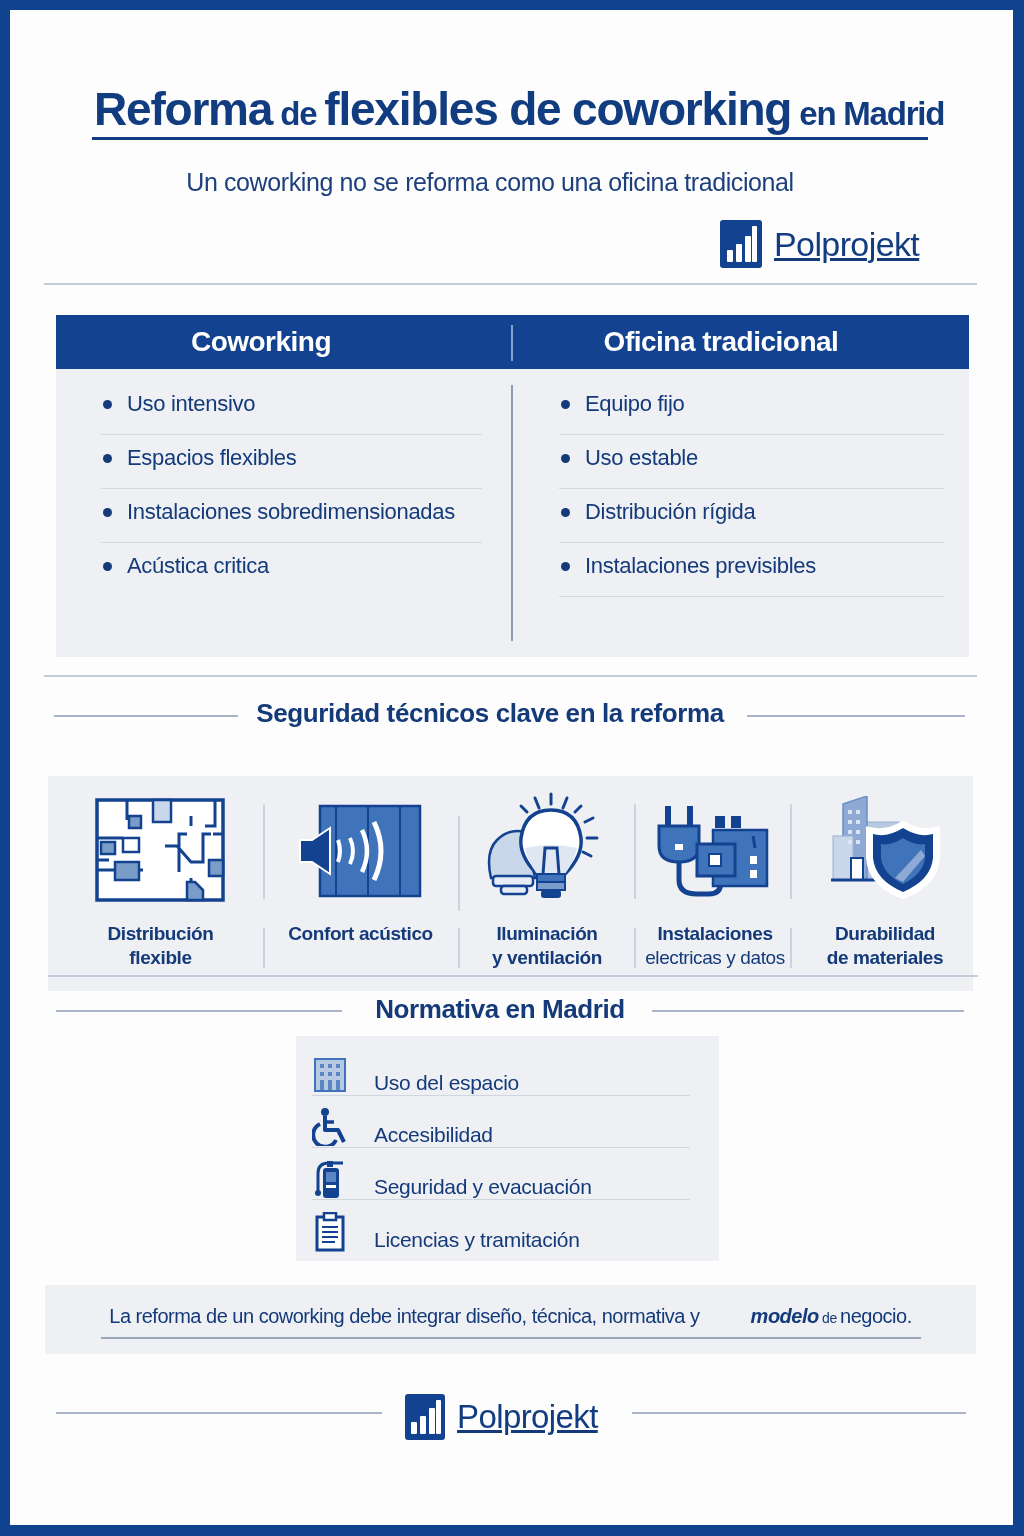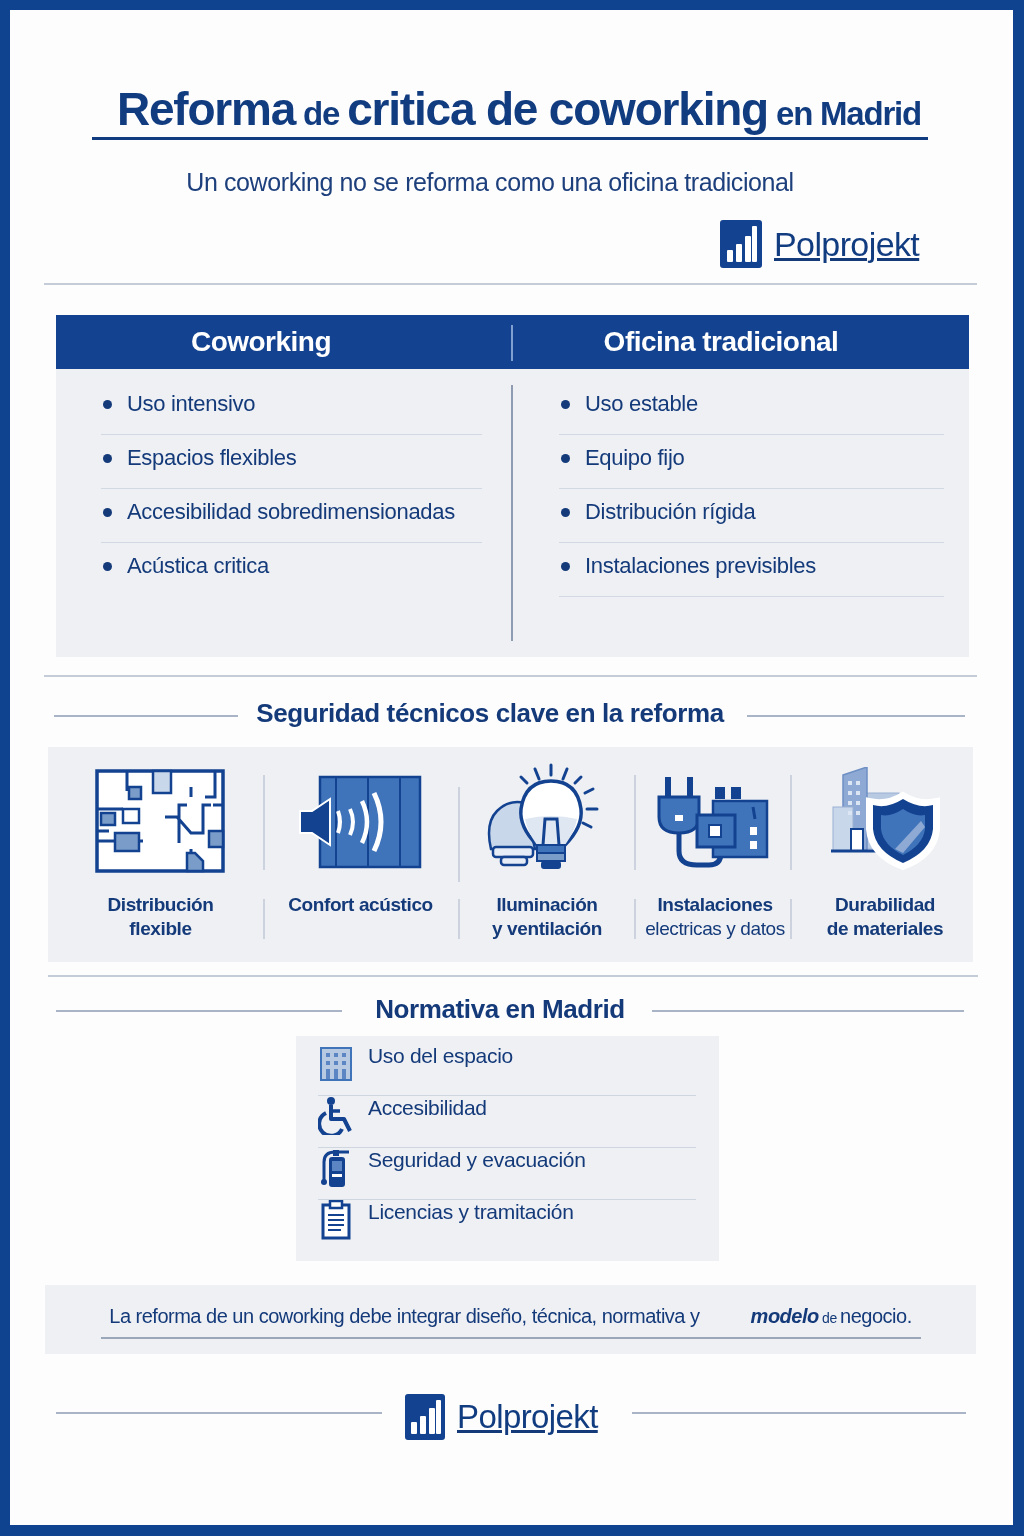--- a/index.html
+++ b/index.html
@@ -66,34 +66,34 @@
     }
 
     
     .sec-title {
       color: #143a7a; font-weight: bold; font-size: 26px; text-align: center; letter-spacing: -0.4px;
       white-space: nowrap;
     }
     .sec-line { height: 2px; background: #a9b4c6; }
 
     
-    .crit { left: 38px; top: 737px; width: 925px; height: 215px; background: #eef0f4; }
+    .crit { left: 38px; top: 766px; width: 925px; height: 215px; background: #eef0f4; }
     .crit-item { position: absolute; top: 0; height: 215px; text-align: center; }
     .crit-icon { position: absolute; top: 20px; left: 50%; transform: translateX(-50%); }
     .crit-label {
       position: absolute; top: 146px; left: 0; width: 100%;
       font-size: 19px; color: #143a7a; font-weight: bold; line-height: 24px; letter-spacing: -0.4px;
     }
     .crit-vline { position: absolute; width: 2px; background: #ccd3de; }
 
     
     .norm { left: 286px; top: 1026px; width: 423px; height: 225px; background: #eef0f4; }
     .norm-row {
-      position: absolute; left: 22px; width: 378px; height: 52px;
-      display: flex; align-items: flex-start; gap: 14px;
+      position: absolute; left: 16px; width: 378px; height: 52px;
+      display: flex; align-items: flex-end; gap: 26px;
     }
     .norm-row.bb { border-bottom: 1.5px solid #d0d6e0; }
     .norm-row .ico { width: 36px; height: 40px; display: flex; align-items: center; justify-content: center; }
     .norm-row .lbl { font-size: 21px; color: #143a7a; letter-spacing: -0.3px; }
 
     
     .summary { left: 35px; top: 1275px; width: 931px; height: 69px; background: #eef0f4; }
     .summary-text {
       position: absolute; left: 0; top: 20px; width: 100%; text-align: center;
       font-size: 20px; color: #143a7a; letter-spacing: -0.5px; white-space: nowrap;
@@ -101,21 +101,21 @@
     .summary-text b { font-style: italic; font-weight: bold; margin-left: 46px; }
     .summary-text small { font-size: 14px; }
     .summary-rule { position: absolute; left: 56px; top: 52px; width: 820px; height: 2px; background: #9aa6ba; }
   </style>
 </head>
 <body>
 
 <div class="page">
 
   <div class="abs title">
-    <span class="big">Reforma</span><span class="small"> de </span><span class="big">critica</span><span class="big"> de </span><span class="big">coworking</span><span class="small"> en Madrid</span>
+    <span class="big">Reforma</span><span class="small"> de </span><span class="big">flexibles</span><span class="big"> de </span><span class="big">coworking</span><span class="small"> en Madrid</span>
   </div>
   <div class="abs title-rule"></div>
   <div class="abs subtitle">Un coworking no se reforma como una oficina tradicional</div>
 
   <div class="abs logo" style="left:710px; top:210px;">
     <div class="logo-mark">
       <i style="left:7px; height:12px;"></i>
       <i style="left:16px; height:18px;"></i>
       <i style="left:25px; height:26px;"></i>
       <i style="left:32px; height:36px; width:5px;"></i>
@@ -129,27 +129,27 @@
     <div class="cmp-head">
       <div class="col-title" style="left:0; width:410px;">Coworking</div>
       <div class="div"></div>
       <div class="col-title" style="left:460px; width:410px;">Oficina tradicional</div>
     </div>
     <div class="cmp-vdiv"></div>
 
     <ul class="cmp-list" style="left:45px; width:381px;">
       <li><span class="dot"></span><span>Uso intensivo</span></li>
       <li><span class="dot"></span><span>Espacios flexibles</span></li>
-      <li><span class="dot"></span><span>Accesibilidad sobredimensionadas</span></li>
+      <li><span class="dot"></span><span>Instalaciones sobredimensionadas</span></li>
       <li class="nob"><span class="dot"></span><span>Acústica critica</span></li>
     </ul>
 
     <ul class="cmp-list" style="left:503px; width:385px;">
+      <li><span class="dot"></span><span>Equipo fijo</span></li>
       <li><span class="dot"></span><span>Uso estable</span></li>
-      <li><span class="dot"></span><span>Equipo fijo</span></li>
       <li><span class="dot"></span><span>Distribución rígida</span></li>
       <li><span class="dot"></span><span>Instalaciones previsibles</span></li>
     </ul>
   </div>
 
   <div class="abs hr" style="left:34px; top:665px; width:933px;"></div>
 
   <div class="abs sec-line" style="left:44px; top:705px; width:184px;"></div>
   <div class="abs sec-title" style="left:230px; top:688px; width:500px;">Seguridad técnicos clave en la reforma</div>
   <div class="abs sec-line" style="left:737px; top:705px; width:218px;"></div>

